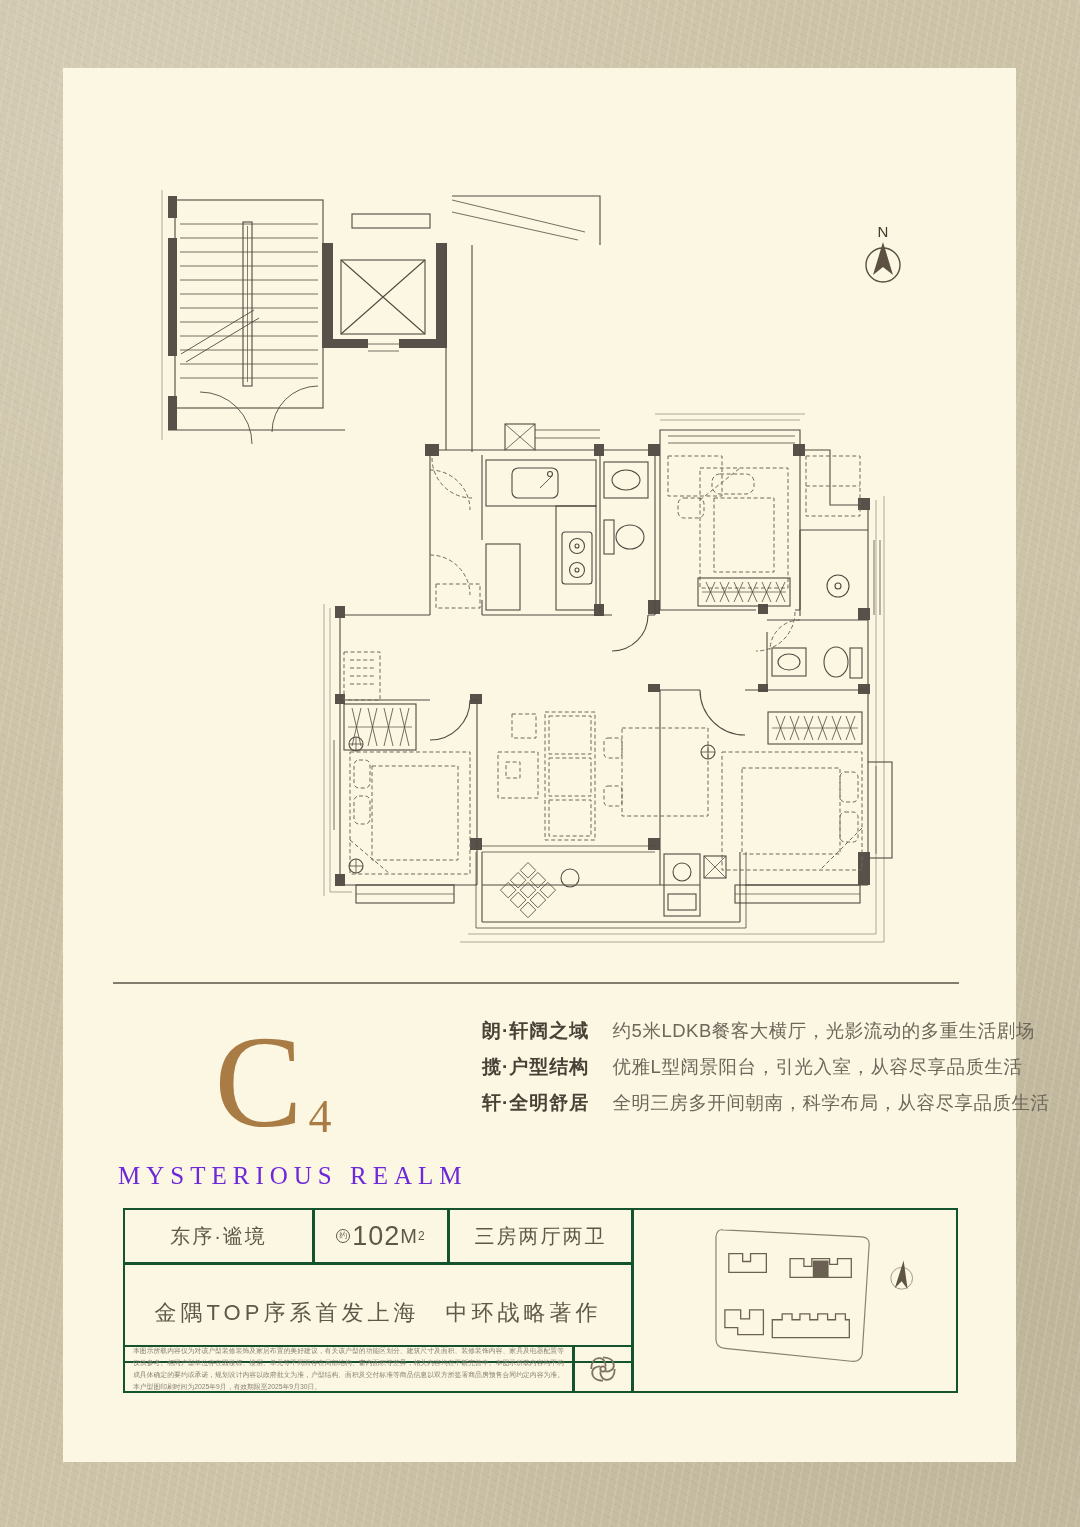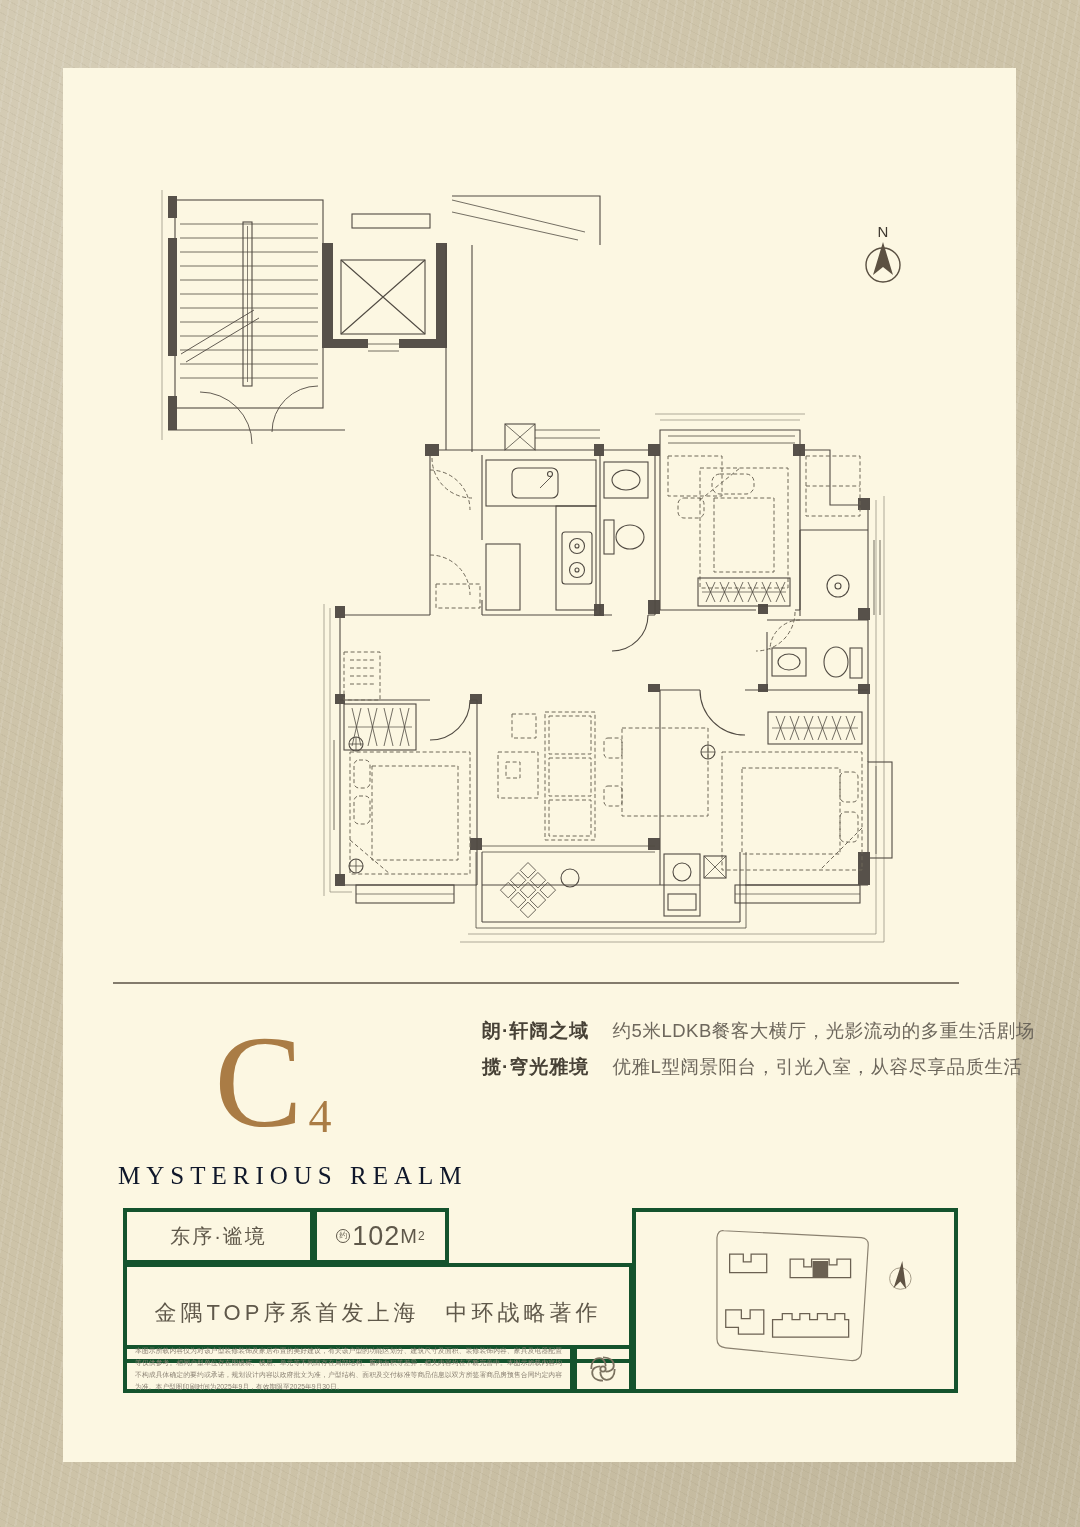--- a/index.html
+++ b/index.html
@@ -23,33 +23,33 @@
   
   .w{stroke:#514b43;stroke-width:1.1;fill:none;}
   .lt{stroke:#8d8678;stroke-width:.7;fill:none;}
   .d{stroke:#6f6859;stroke-width:1;fill:none;stroke-dasharray:4 2.6;}
   .dk{fill:#57514a;stroke:none;}
 
   
   .c4-wrap{left:55px;top:948px;width:310px;text-align:center;}
   .big-c{font-family:"Liberation Serif","DejaVu Serif",serif;font-size:132px;line-height:1;color:#aa7c45;font-weight:400;}
   .big-4{font-family:"Liberation Serif","DejaVu Serif",serif;font-size:46px;color:#aa7c45;vertical-align:-6px;margin-left:6px;}
-  .sub-en{font-family:"Liberation Serif","DejaVu Serif",serif;font-size:25px;letter-spacing:6px;color:#0f172a;margin-top:14px;white-space:nowrap;}
+  .sub-en{font-family:"Liberation Serif","DejaVu Serif",serif;font-size:25px;letter-spacing:6px;color:#6d28d9;margin-top:14px;white-space:nowrap;}
 
   
   .features{left:400px;top:952px;width:545px;}
   .feat{margin-bottom:15px;white-space:nowrap;font-size:19px;line-height:21px;padding-left:19px;}
   .feat-label{font-weight:bold;color:#474136;letter-spacing:1px;margin-right:18px;}
   .feat-desc{color:#6d675c;letter-spacing:.5px;font-size:18.5px;}
 
   .divider{left:50px;top:914px;width:846px;height:2px;background:#837b6c;}
 
   
   .tbl{left:60px;top:1140px;width:835px;height:185px;}
-  .tbl .cell{position:absolute;border:4px solid #14532d;box-sizing:border-box;
+  .tbl .cell{position:absolute;border:2px solid #14532d;box-sizing:border-box;
     display:flex;align-items:center;justify-content:center;color:#5f584a;}
   .c-name{left:0;top:0;width:191px;height:56px;font-size:20px;letter-spacing:2px;}
   .c-area{left:190px;top:0;width:136px;height:56px;font-size:27px;letter-spacing:1px;}
   .c-layout{left:325px;top:0;width:185px;height:56px;font-size:20px;letter-spacing:2px;}
   .c-slogan{left:0;top:55px;width:510px;height:100px;font-size:22px;letter-spacing:4px;}
   .c-disc{left:0;top:137px;width:451px;height:48px;}
   .c-logo{left:450px;top:137px;width:60px;height:48px;}
   .c-map{left:509px;top:0;width:326px;height:185px;}
   .disc-text{font-size:6.8px;line-height:1.75;color:#8b8274;text-align:justify;padding:3px 8px;letter-spacing:0;}
   .approx{display:inline-block;width:12px;height:12px;border:1px solid #5f584a;border-radius:50%;
@@ -282,33 +282,38 @@
     </div>
     <div class="sub-en">MYSTERIOUS REALM</div>
   </div>
 
   <div class="abs features">
     <div class="feat">
       <span class="feat-label">朗·轩阔之域</span>
       <span class="feat-desc">约5米LDKB餐客大横厅，光影流动的多重生活剧场</span>
     </div>
     <div class="feat">
-      <span class="feat-label">揽·穹光雅境</span>
+      <span class="feat-label">揽·户型结构</span>
       <span class="feat-desc">优雅L型阔景阳台，引光入室，从容尽享品质生活</span>
+    </div>
+    <div class="feat">
+      <span class="feat-label">轩·全明舒居</span>
+      <span class="feat-desc">全明三房多开间朝南，科学布局，从容尽享品质生活</span>
     </div>
   </div>
 
   <div class="abs tbl">
     <div class="cell c-name">东序·谧境</div>
     <div class="cell c-area">
       <span class="approx">约</span>
         <span>102</span>
         <span class="area-m">M</span>
         <span class="area-sup">2</span>
     </div>
+    <div class="cell c-layout">三房两厅两卫</div>
     <div class="cell c-slogan">金隅TOP序系首发上海　中环战略著作</div>
     <div class="cell c-disc">
       <div class="disc-text">本图示所载内容仅为对该户型装修装饰及家居布置的美好建议，有关该户型的功能区划分、建筑尺寸及面积、装修装饰内容、家具及电器配置等仅供参考。相同户型单位存在因楼栋、楼层、单元等不同而存在局部结构、窗内面积等差异，相关内容均在不断完善中。本图示所载内容均不构成具体确定的要约或承诺，规划设计内容以政府批文为准，户型结构、面积及交付标准等商品信息以双方所签署商品房预售合同约定内容为准。本户型图印刷时间为2025年9月，有效期限至2025年9月30日。</div>
     </div>
     <div class="cell c-logo">
       <svg width="36" height="36" viewBox="0 0 40 40">
         <g stroke="#7b7260" fill="none" stroke-width="2">
           <path d="M20,7 C28,7 32,11 32,16 C32,21 27,23 23,23"></path>
           <path d="M33,20 C33,28 29,32 24,32 C19,32 17,27 17,23"></path>
           <path d="M20,33 C12,33 8,29 8,24 C8,19 13,17 17,17"></path>

